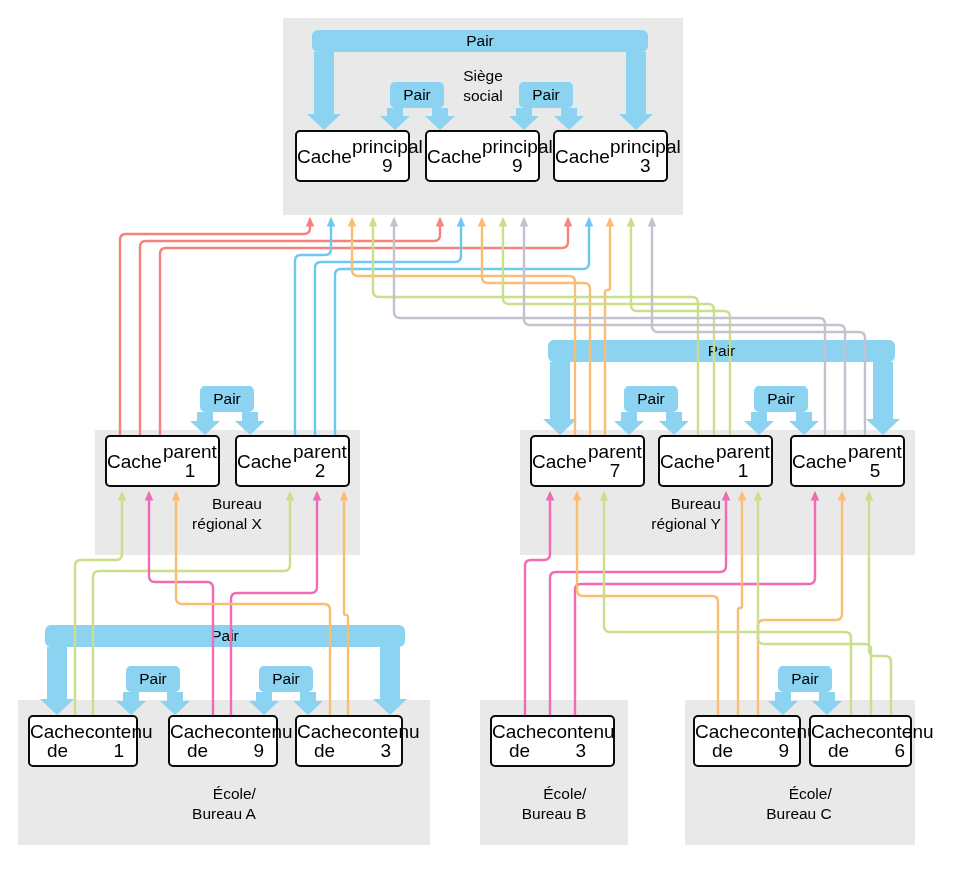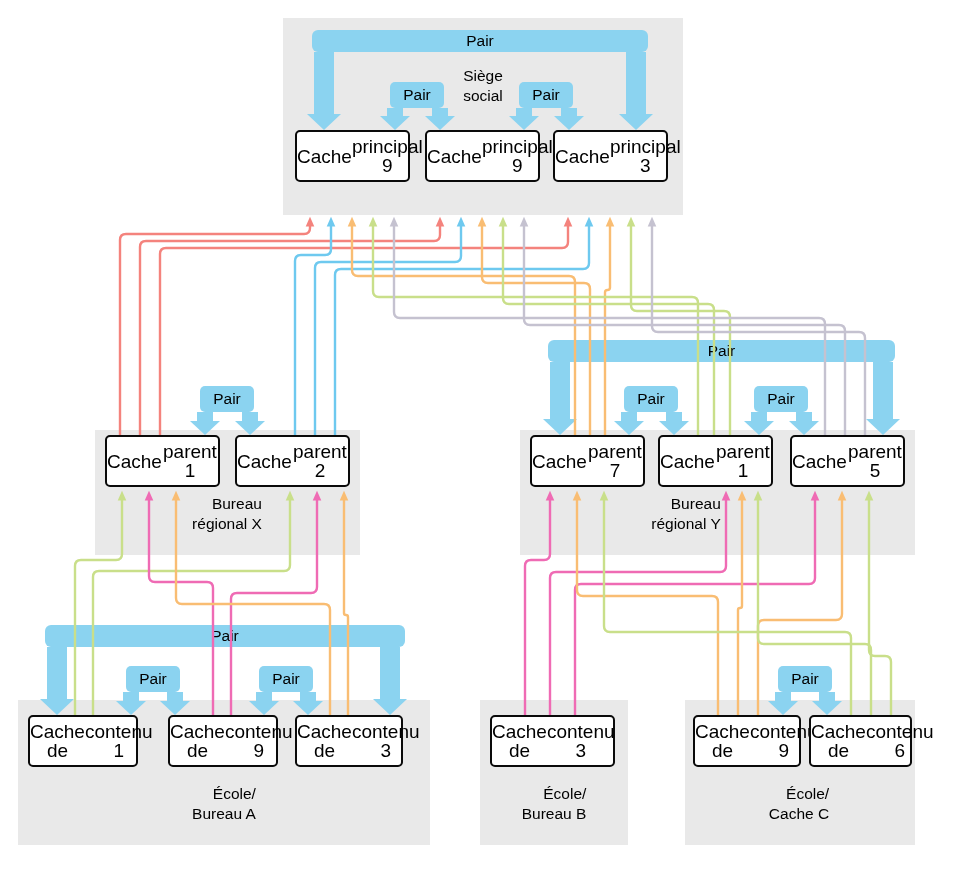--- a/index.html
+++ b/index.html
@@ -52,21 +52,21 @@
   <div class="region-label" style="left:224px; top:784px;">
     <div>École/</div>
     <div>Bureau A</div>
   </div>
   <div class="region-label" style="left:554px; top:784px;">
     <div>École/</div>
     <div>Bureau B</div>
   </div>
   <div class="region-label" style="left:799px; top:784px;">
     <div>École/</div>
-    <div>Cache C</div>
+    <div>Bureau C</div>
   </div>
 
   <div class="cache-box" style="left:295px; top:130px; width:115px;">
     <div>Cache</div>
     <div>principal 9</div>
   </div>
   <div class="cache-box" style="left:425px; top:130px; width:115px;">
     <div>Cache</div>
     <div>principal 9</div>
   </div>

